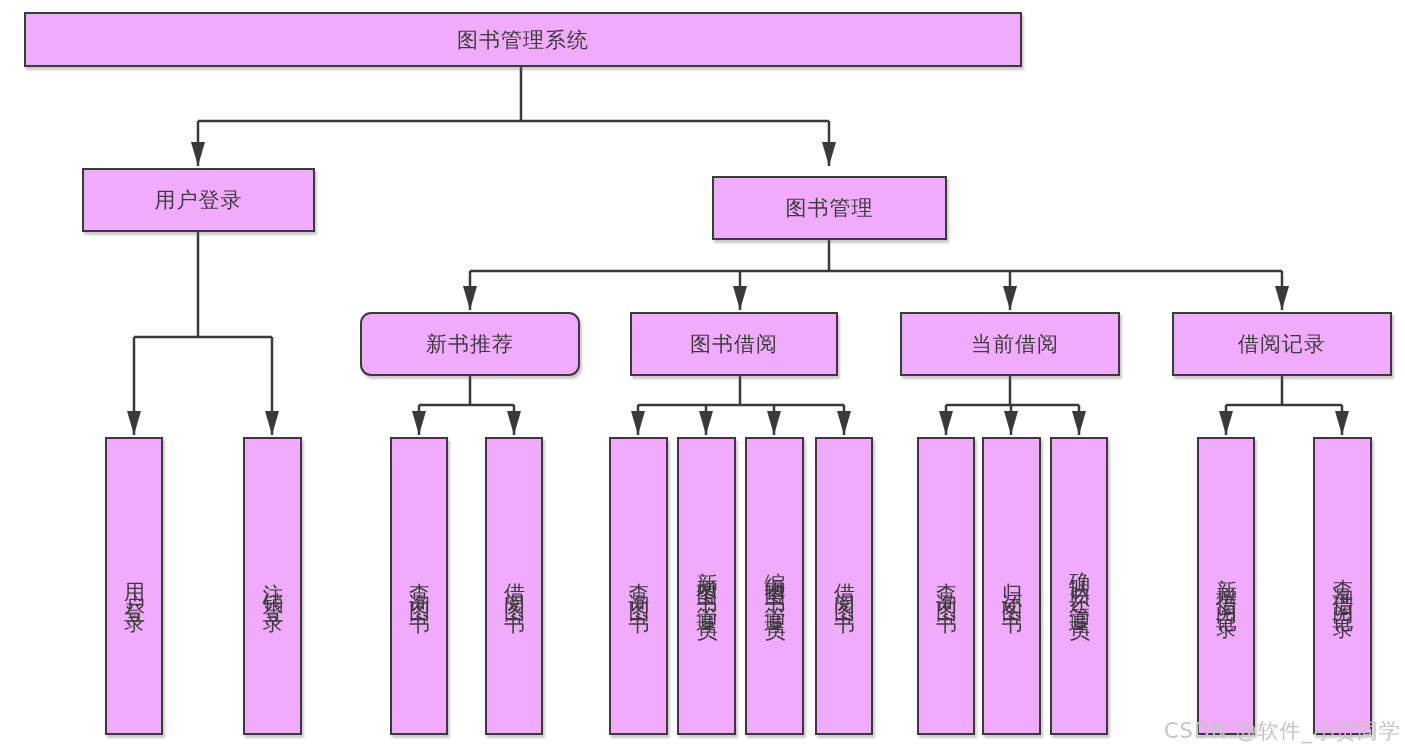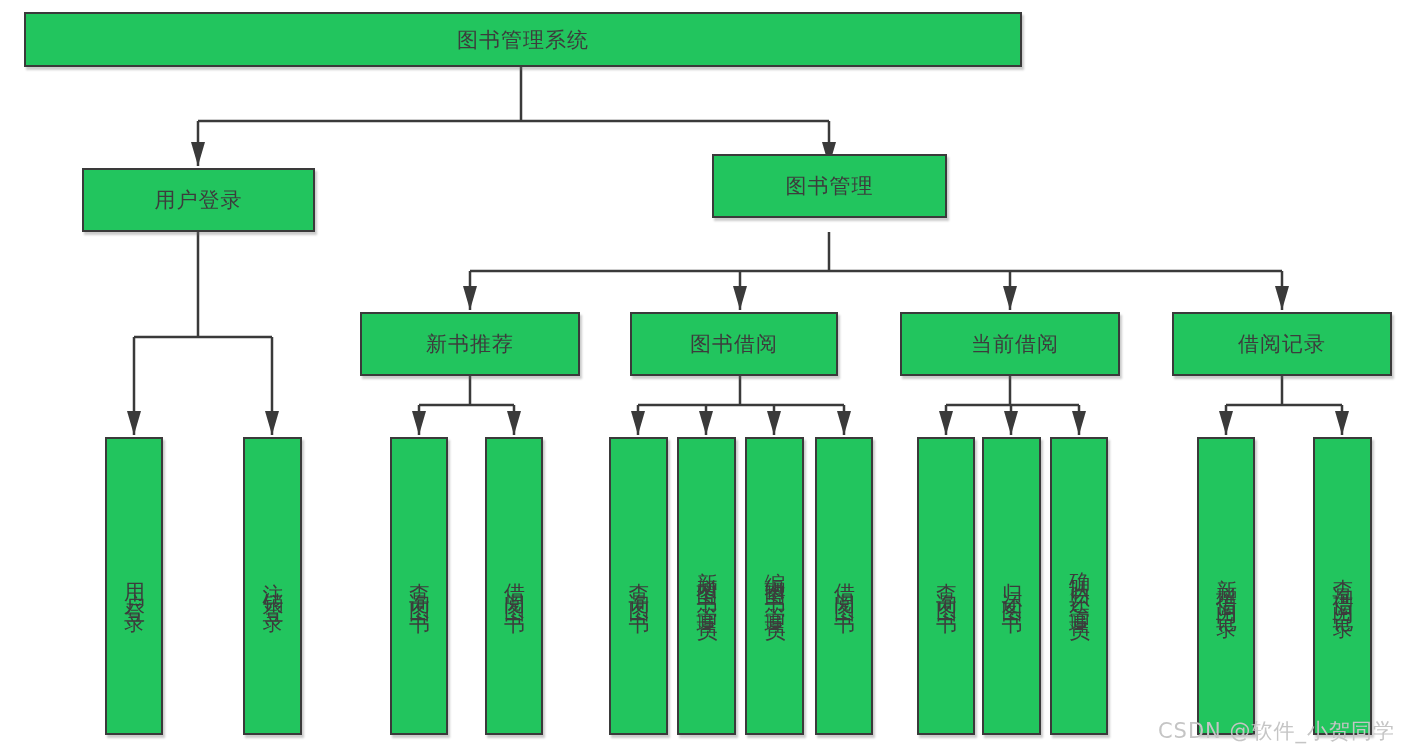--- a/index.html
+++ b/index.html
@@ -6,36 +6,36 @@
   #canvas{
     position:relative;
     width:1405px;height:747px;
     background:#fff;
     font-family:"DejaVu Sans","Liberation Sans",sans-serif;
     overflow:hidden;
   }
   #connector-layer{position:absolute;left:0;top:0;width:1405px;height:747px;pointer-events:none;}
   .box{
     position:absolute;box-sizing:border-box;
-    border:2px solid #3a3a3a;background:#22c55e;
+    border:2px solid #3a3a3a;background:#f0abfc;
     display:flex;align-items:center;justify-content:center;
     color:#3c3c3c;font-size:21px;letter-spacing:1px;
     box-shadow:2px 3px 2px rgba(110,110,110,0.35);
   }
   .root-box{border-width:2px;}
   .vbox{padding:4px 0;}
   .vlabel{
     writing-mode:vertical-rl;
     text-orientation:mixed;
     letter-spacing:10px;
     line-height:1;
     white-space:nowrap;
   }
   #watermark{
-    position:absolute;right:10px;bottom:2px;
+    position:absolute;right:4px;bottom:2px;
     color:#c5c5c5;font-size:21px;letter-spacing:1px;
   }
 </style>
 </head>
 <body>
 
 <div id="canvas">
 
   <svg id="connector-layer" viewBox="0 0 1405 747" xmlns="http://www.w3.org/2000/svg">
     <defs>
@@ -75,25 +75,25 @@
     </g>
   </svg>
 
   <div class="box root-box" style="left:24px;top:12px;width:998px;height:55px;">
     <span>图书管理系统</span>
   </div>
 
   <div class="box" style="left:82px;top:168px;width:233px;height:64px;">
     <span>用户登录</span>
   </div>
-  <div class="box" style="left:712px;top:154px;width:235px;height:64px;text-align:center;">
+  <div class="box" style="left:712px;top:176px;width:235px;height:64px;text-align:center;">
     <span>图书管理</span>
   </div>
 
-  <div class="box" style="left:360px;top:312px;width:220px;height:64px;">
+  <div class="box" style="left:360px;top:312px;width:220px;height:64px;border-radius:11px;">
     <span>新书推荐</span>
   </div>
   <div class="box" style="left:630px;top:312px;width:208px;height:64px;">
     <span>图书借阅</span>
   </div>
   <div class="box" style="left:900px;top:312px;width:220px;height:64px;padding-left:10px;">
     <span>当前借阅</span>
   </div>
   <div class="box" style="left:1172px;top:312px;width:220px;height:64px;">
     <span>借阅记录</span>

